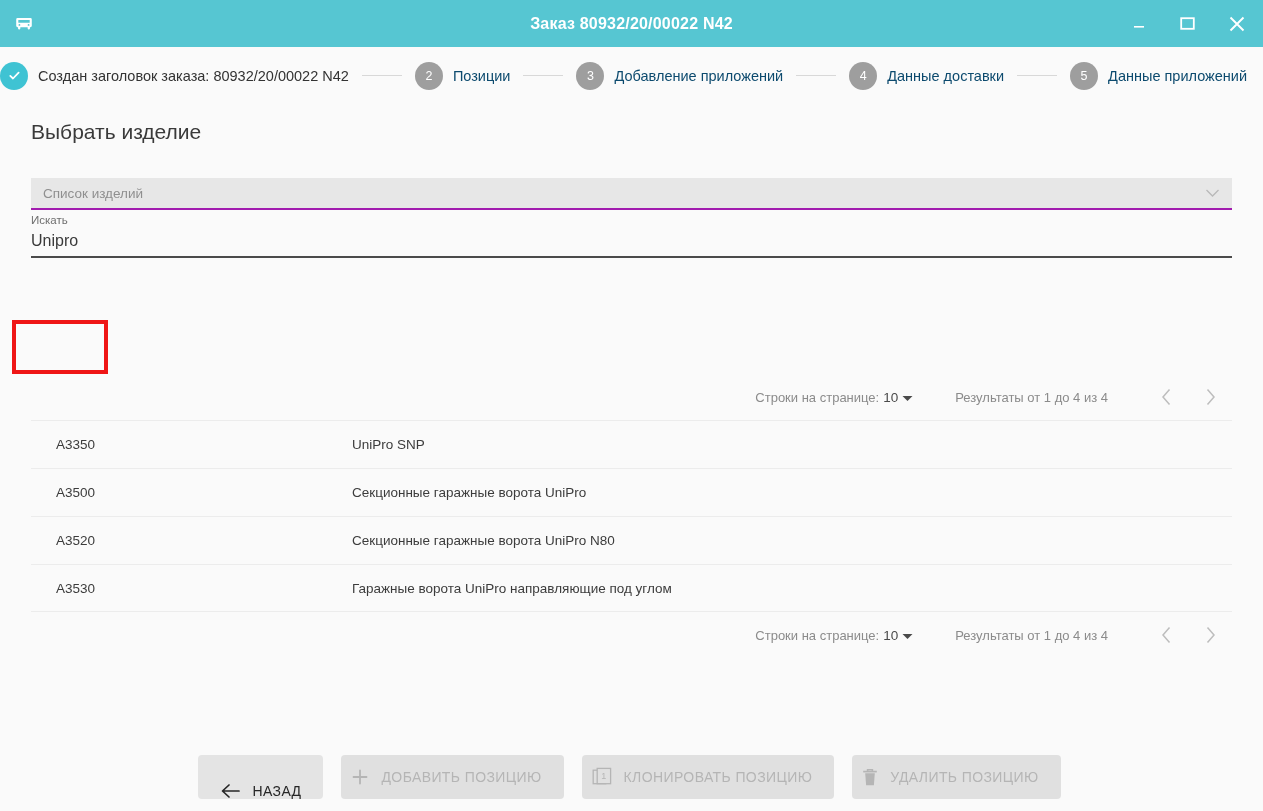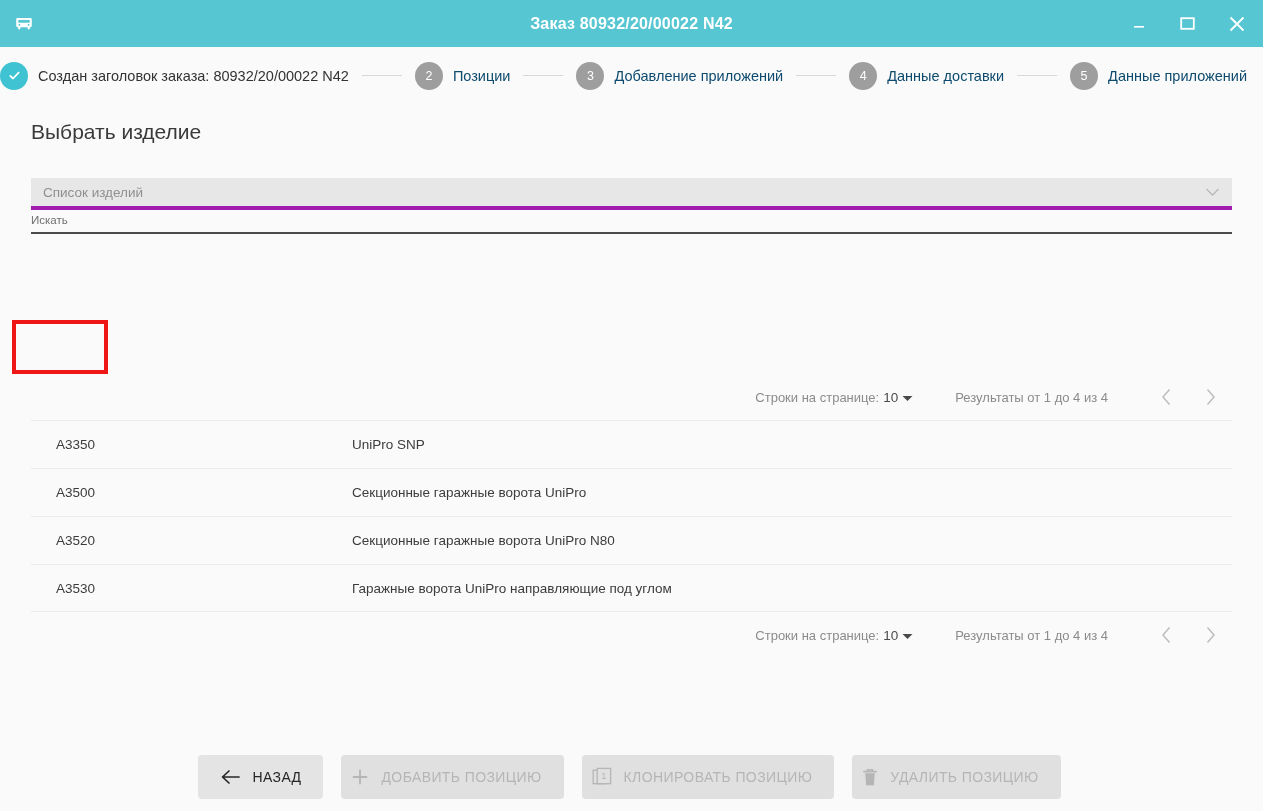--- a/index.html
+++ b/index.html
@@ -85,21 +85,21 @@
   .content { position: absolute; top: 104px; left: 0; width: 1263px; }
   .page-title {
     font-size: 21px; color: #3a3a3a; font-weight: normal;
     margin: 16px 0 0 31px;
   }
 
   .select-row {
     margin: 34px 31px 0 31px;
     height: 32px;
     background: #e7e7e7;
-    border-bottom: 4px solid #a21caf;
+    border-bottom: 2px solid #a21caf;
     display: flex; align-items: center;
     padding: 0 12px 0 12px;
     position: relative;
   }
   .select-value { font-size: 13.5px; color: #8f8f8f; }
   .select-chevron {
     position: absolute; right: 12px; top: 50%;
     transform: translateY(-50%);
     color: #b9b9b9;
   }
@@ -167,21 +167,21 @@
     height: 44px;
     border: none; border-radius: 4px;
     display: flex; align-items: center; justify-content: center;
     gap: 12px;
     padding: 0 22px;
     font-size: 14px;
     font-family: "Liberation Sans", sans-serif;
     letter-spacing: .4px;
     cursor: pointer;
   }
-  .btn-back { background: #e4e4e4; color: #262626; }
+  .btn-back { background: #e4e4e4; color: #262626; align-items: flex-end; }
   .btn-disabled { background: #e0e0e0; color: #b5b5b5; cursor: default; padding-left: 10px; }
   .btn-next { background: #3fc6d4; color: #ffffff; padding: 0 26px; }
   .btn .ic { display: flex; align-items: center; }
   .spacer-next { margin-left: 2px; }
 </style>
 </head>
 <body>
 
 <div class="app">
 
@@ -256,20 +256,21 @@
       <span class="select-value">Список изделий</span>
       <span class="select-chevron">
         <svg width="15" height="10" viewBox="0 0 15 10">
             <path d="M1.5 2 L7.5 8 L13.5 2" stroke="#b9b9b9" stroke-width="1.3" fill="none"></path>
           </svg>
       </span>
     </div>
 
     <div class="search-wrap">
       <div class="search-label">Искать</div>
+      <div class="search-value">Unipro</div>
       <div class="search-underline"></div>
     </div>
 
     <div class="redbox"></div>
 
     <div class="pagination" style="margin-top:164px;">
       <span class="pg-label">Строки на странице:</span>
       <span class="pg-size">
         <span>10</span>
         <span class="caret">

